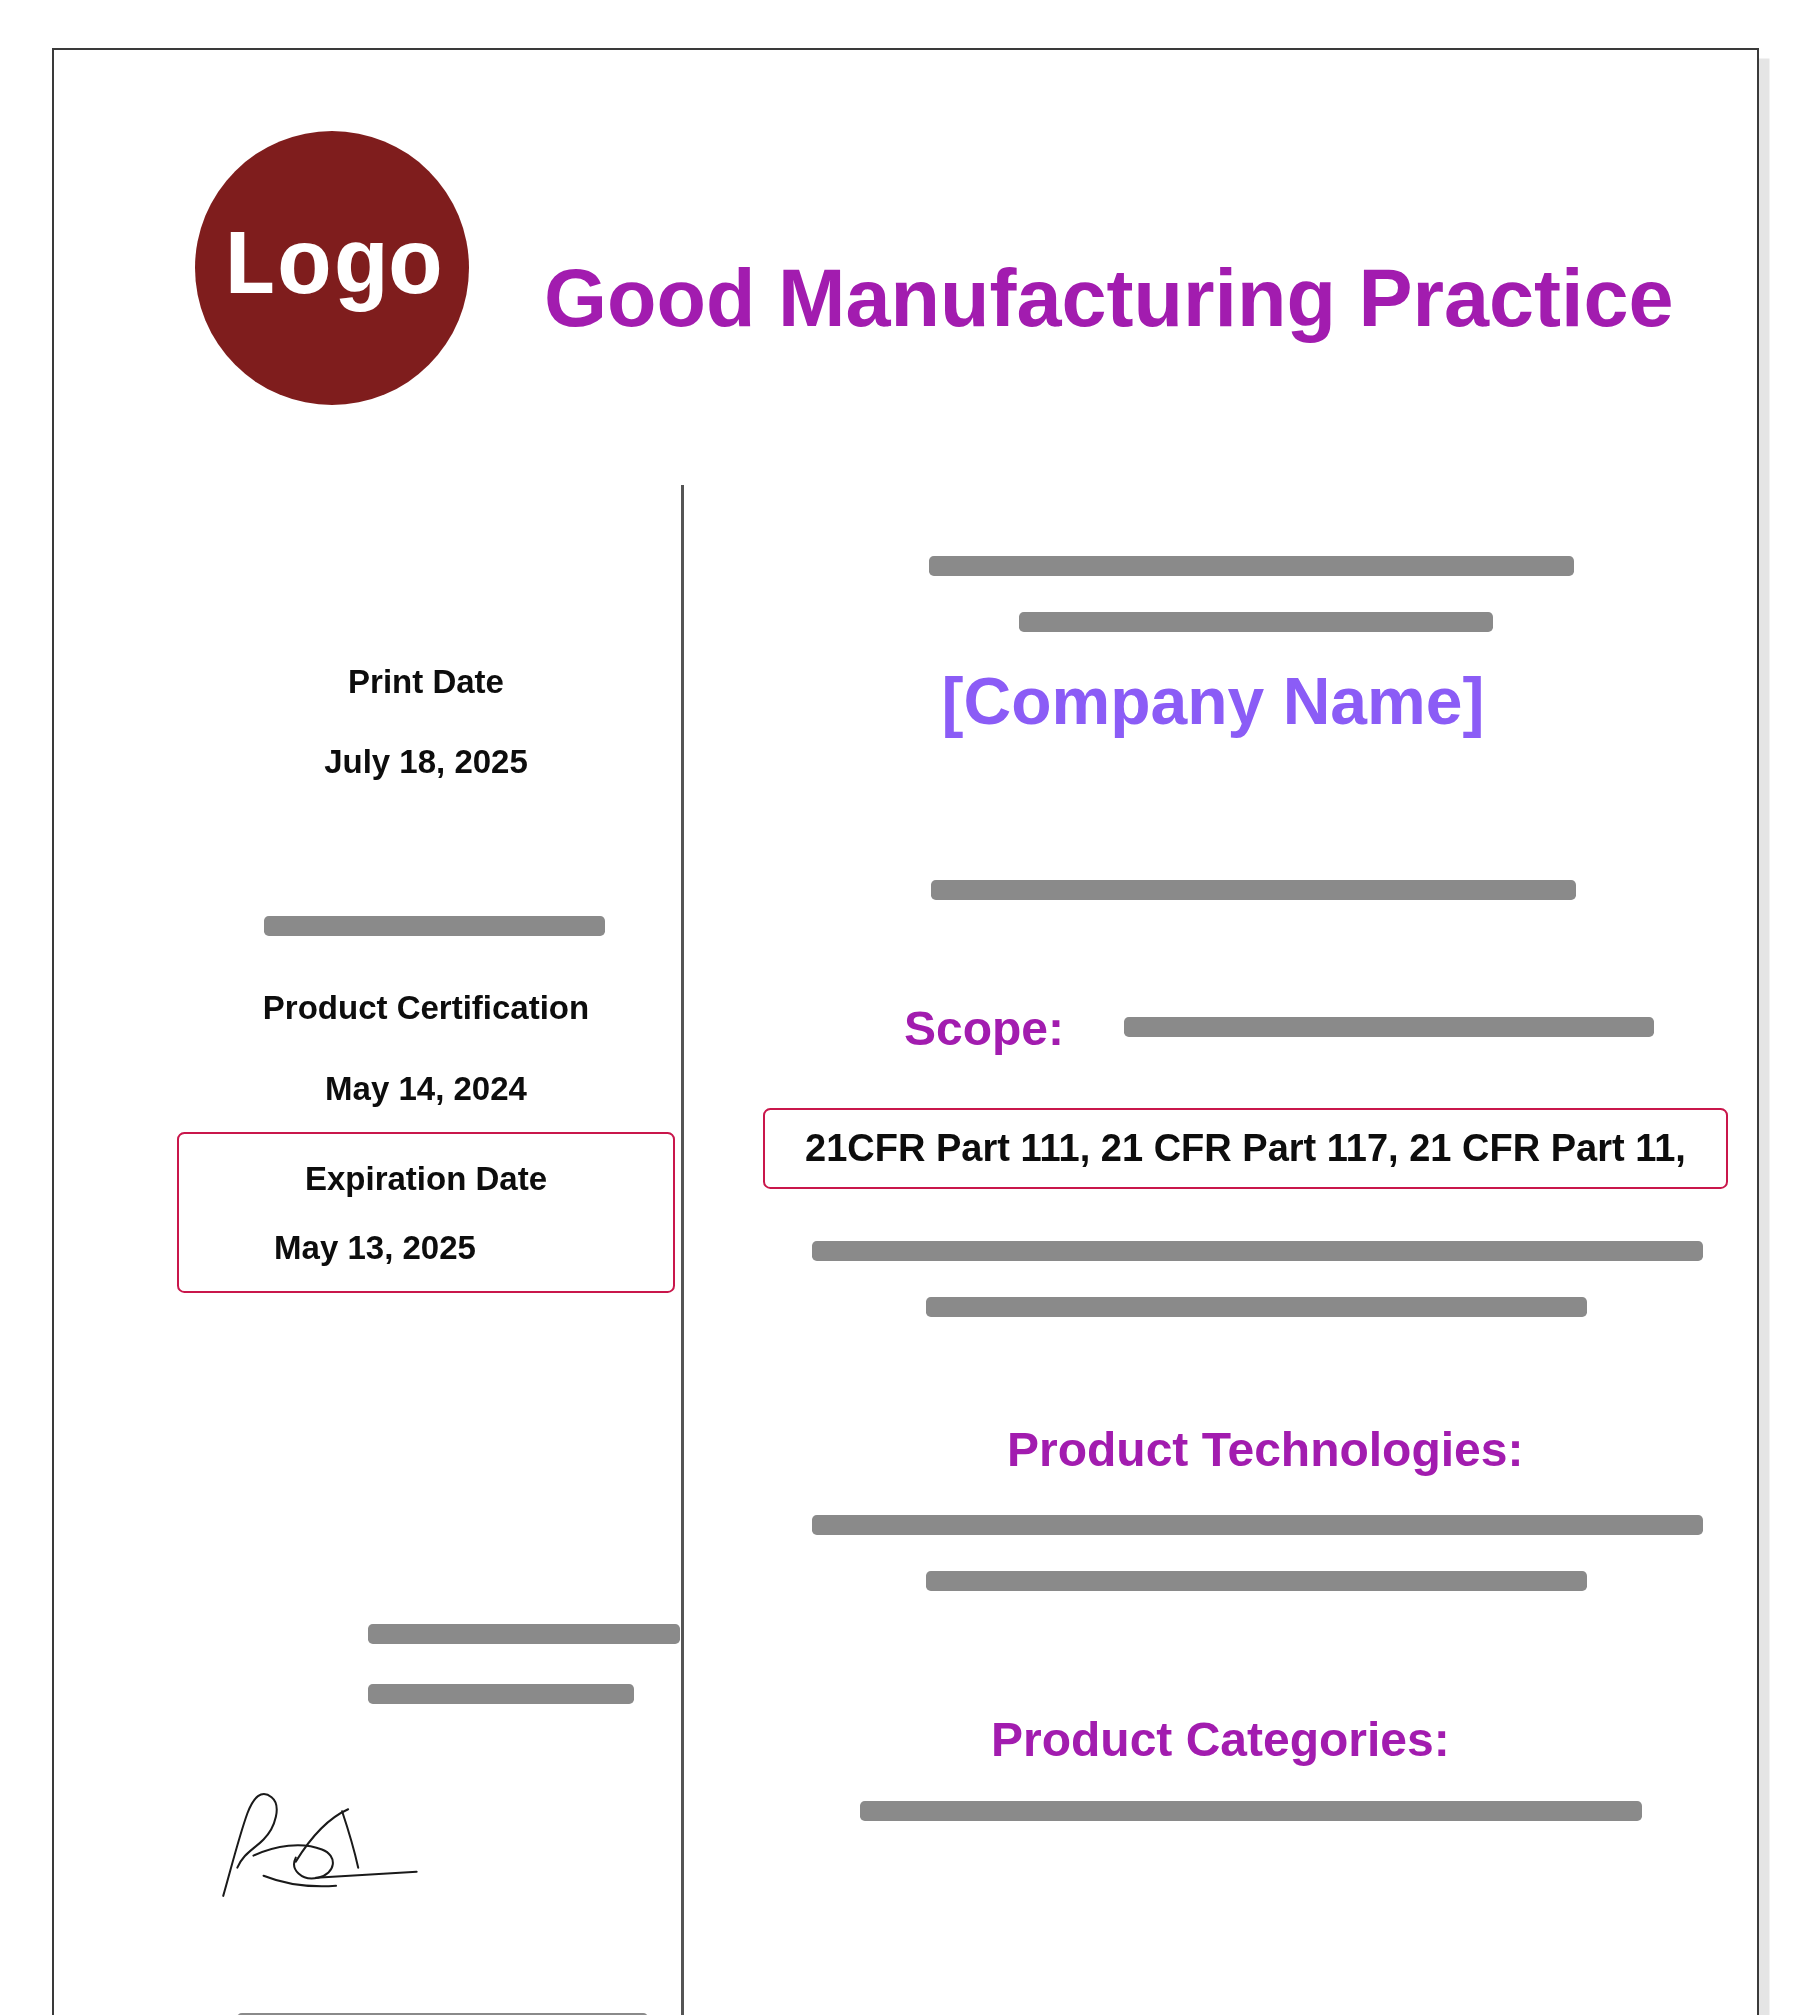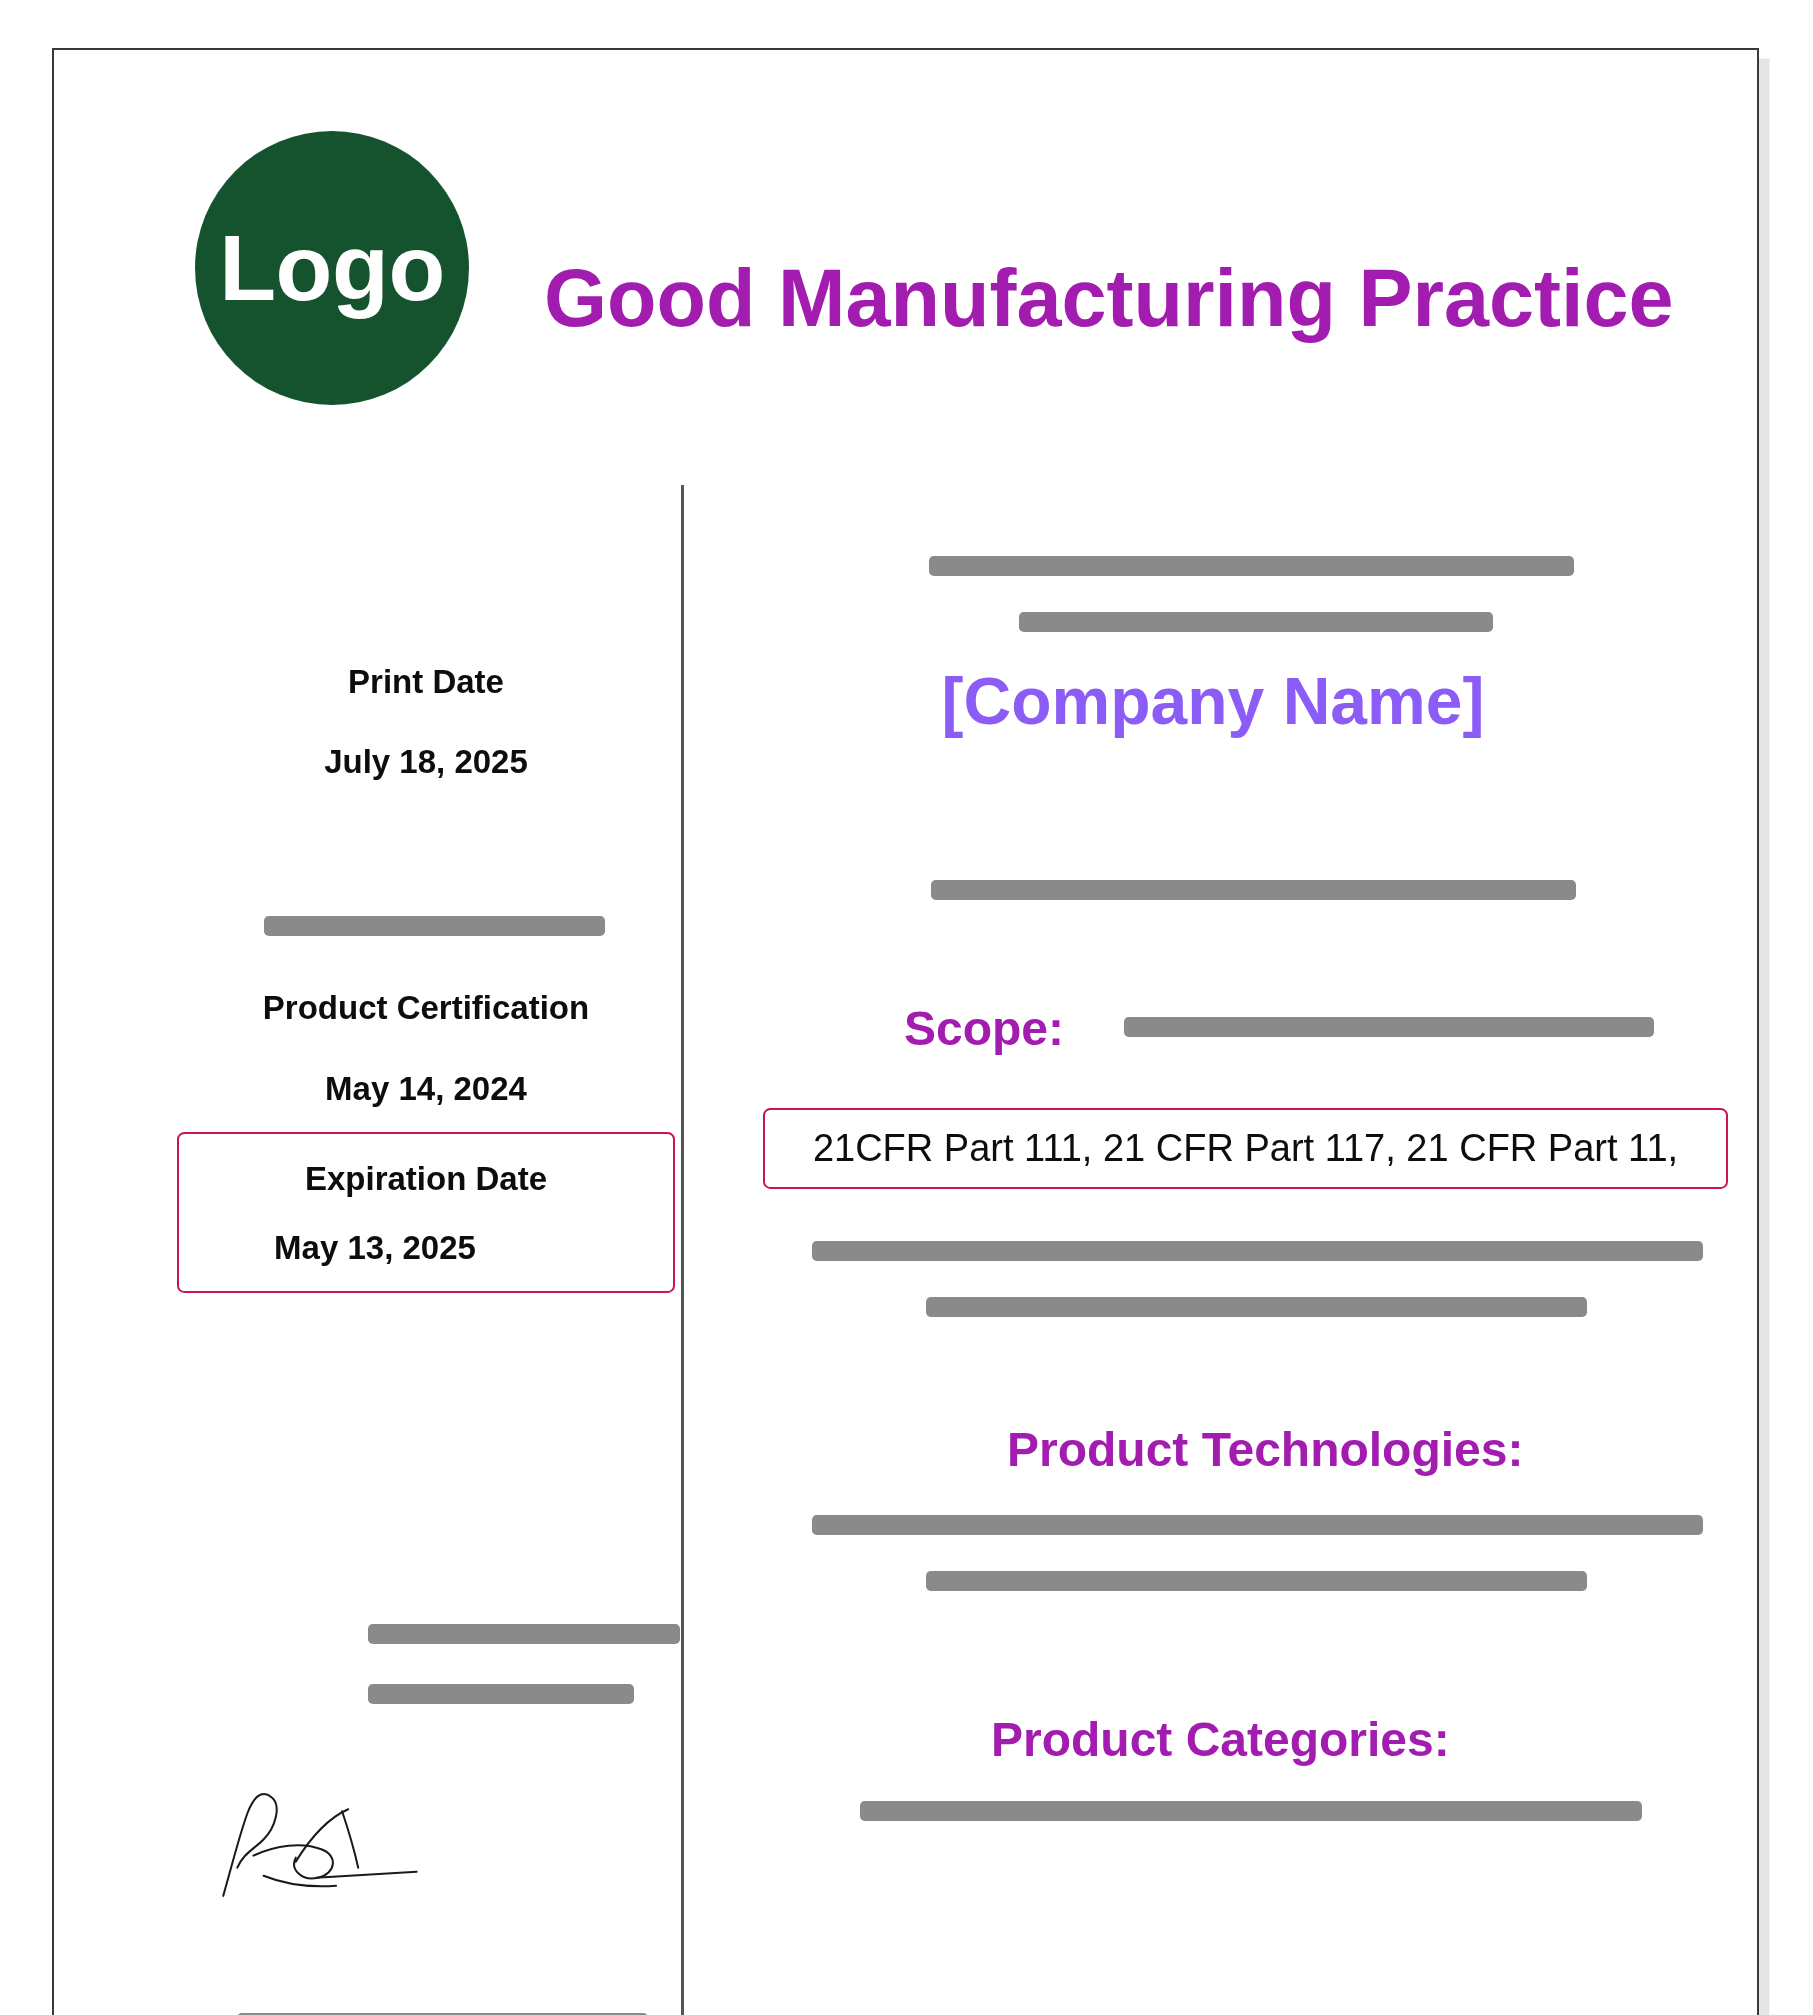--- a/index.html
+++ b/index.html
@@ -24,27 +24,28 @@
     width: 1707px;
     height: 2468px;
     background: #ffffff;
     border: 2px solid #3a3a3a;
     box-shadow: 10.5px 10.5px 0 rgba(0,0,0,0.10);
   }
   
   .logo-circle {
     position: absolute;
     border-radius: 50%;
-    background: #14532d;
+    background: #7f1d1d;
     display: flex;
     align-items: center;
     justify-content: center;
     color: #ffffff;
     font-weight: bold;
     letter-spacing: -0.4px;
+    font-family: Liberation Mono, monospace;
   }
   #header-logo {
     left: 141px;
     top: 81px;
     width: 274px;
     height: 274px;
     font-size: 93px;
   }
   #header-title {
     position: absolute;
@@ -117,21 +118,21 @@
     width: 965px;
     height: 81px;
     border: 2.4px solid #c9164b;
     border-radius: 7.3px;
     display: flex;
     align-items: center;
     justify-content: center;
   }
   #scope-text {
     font-size: 38px;
-    font-weight: normal;
+    font-weight: bold;
     color: #0d0d0d;
     white-space: nowrap;
   }
   
   #signature {
     position: absolute;
     left: 161px;
     top: 1725px;
     width: 363px;
     height: 137px;

